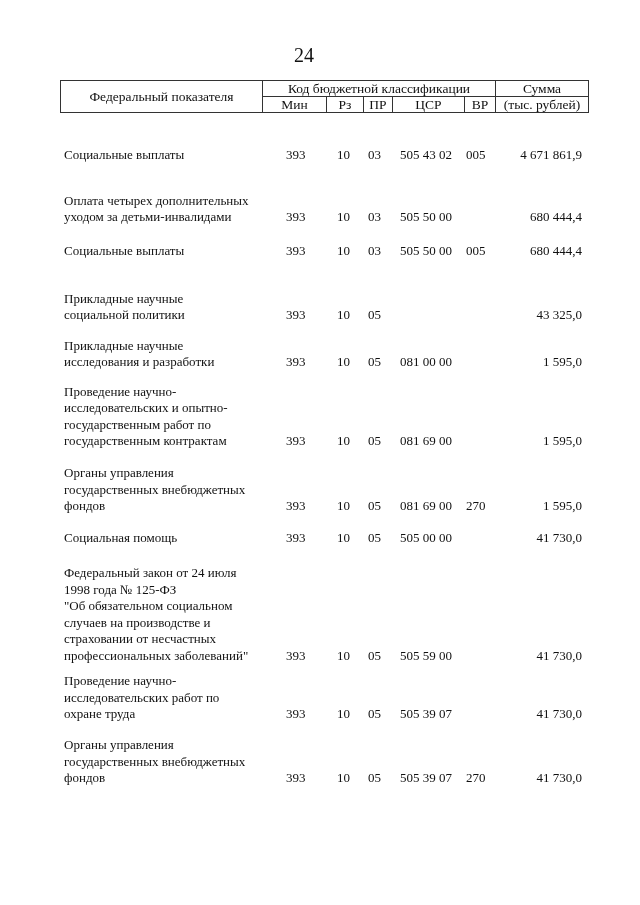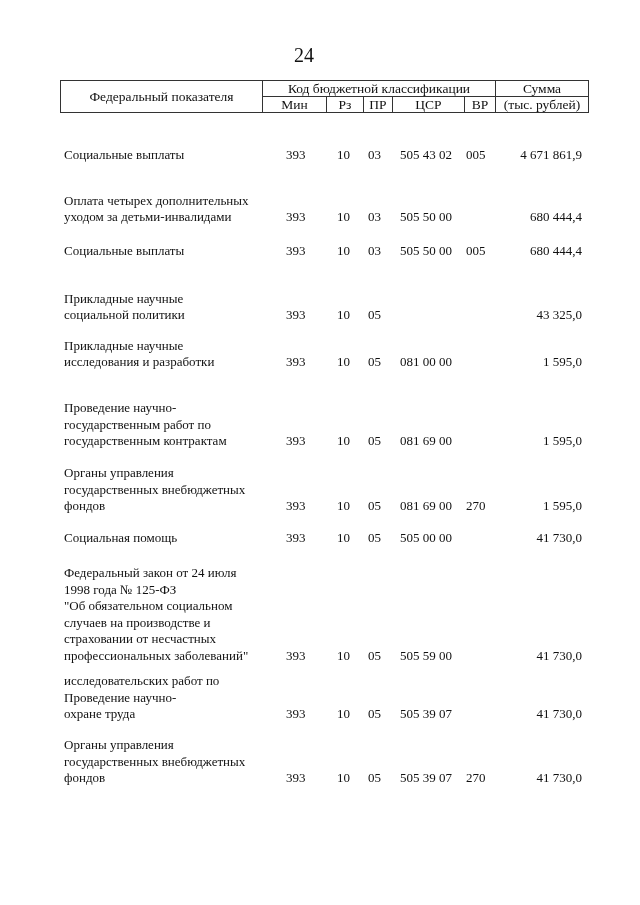--- a/index.html
+++ b/index.html
@@ -104,20 +104,21 @@
       <div class="v min">393</div>
       <div class="v rz">10</div>
       <div class="v pr">05</div>
       <div class="v csr">081 00 00</div>
       <div class="v vr"></div>
       <div class="v sum">1 595,0</div>
     </div>
     <div class="row" style="top: 383.6px; height: 66.4px;">
       <div class="name">
         <span class="line">Проведение научно-</span>
+        <span class="line">исследовательских и опытно-</span>
         <span class="line">государственным работ по</span>
         <span class="line">государственным контрактам</span>
       </div>
       <div class="v min">393</div>
       <div class="v rz">10</div>
       <div class="v pr">05</div>
       <div class="v csr">081 69 00</div>
       <div class="v vr"></div>
       <div class="v sum">1 595,0</div>
     </div>
@@ -156,22 +157,22 @@
       </div>
       <div class="v min">393</div>
       <div class="v rz">10</div>
       <div class="v pr">05</div>
       <div class="v csr">505 59 00</div>
       <div class="v vr"></div>
       <div class="v sum">41 730,0</div>
     </div>
     <div class="row" style="top: 673.2px; height: 49.8px;">
       <div class="name">
+        <span class="line">Проведение научно-</span>
         <span class="line">исследовательских работ по</span>
-        <span class="line">Проведение научно-</span>
         <span class="line">охране труда</span>
       </div>
       <div class="v min">393</div>
       <div class="v rz">10</div>
       <div class="v pr">05</div>
       <div class="v csr">505 39 07</div>
       <div class="v vr"></div>
       <div class="v sum">41 730,0</div>
     </div>
     <div class="row" style="top: 737.2px; height: 49.8px;">

